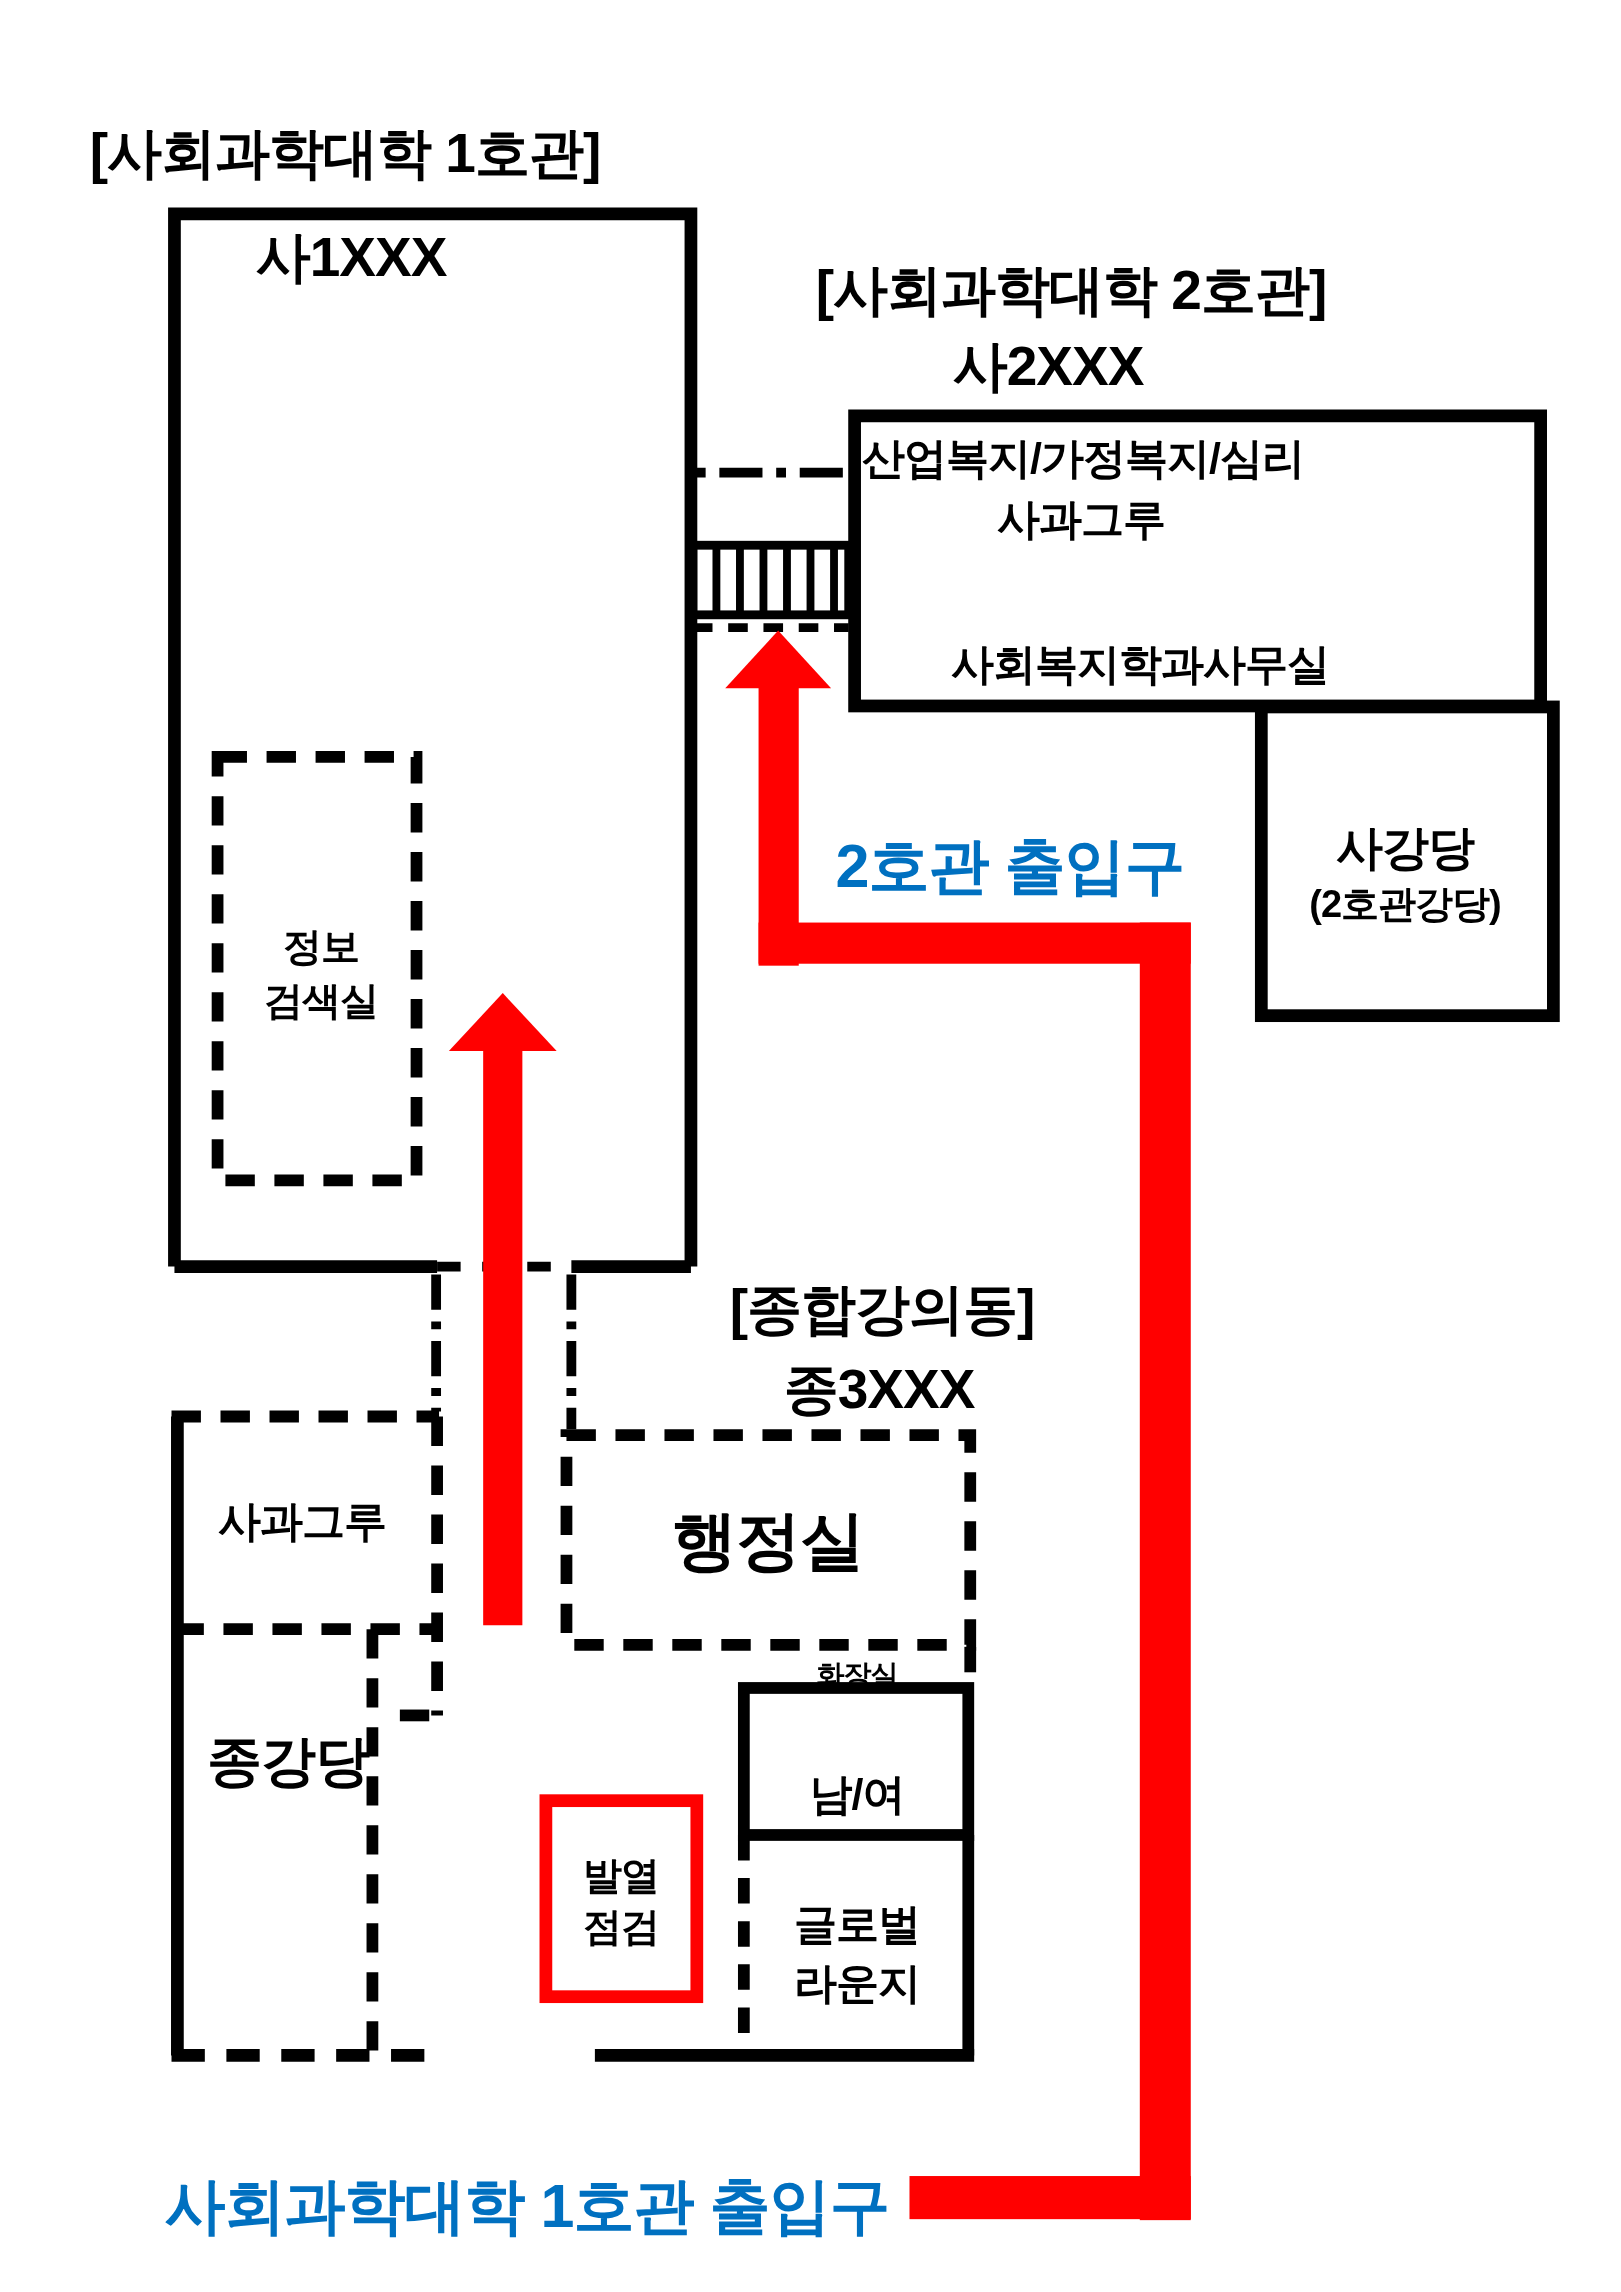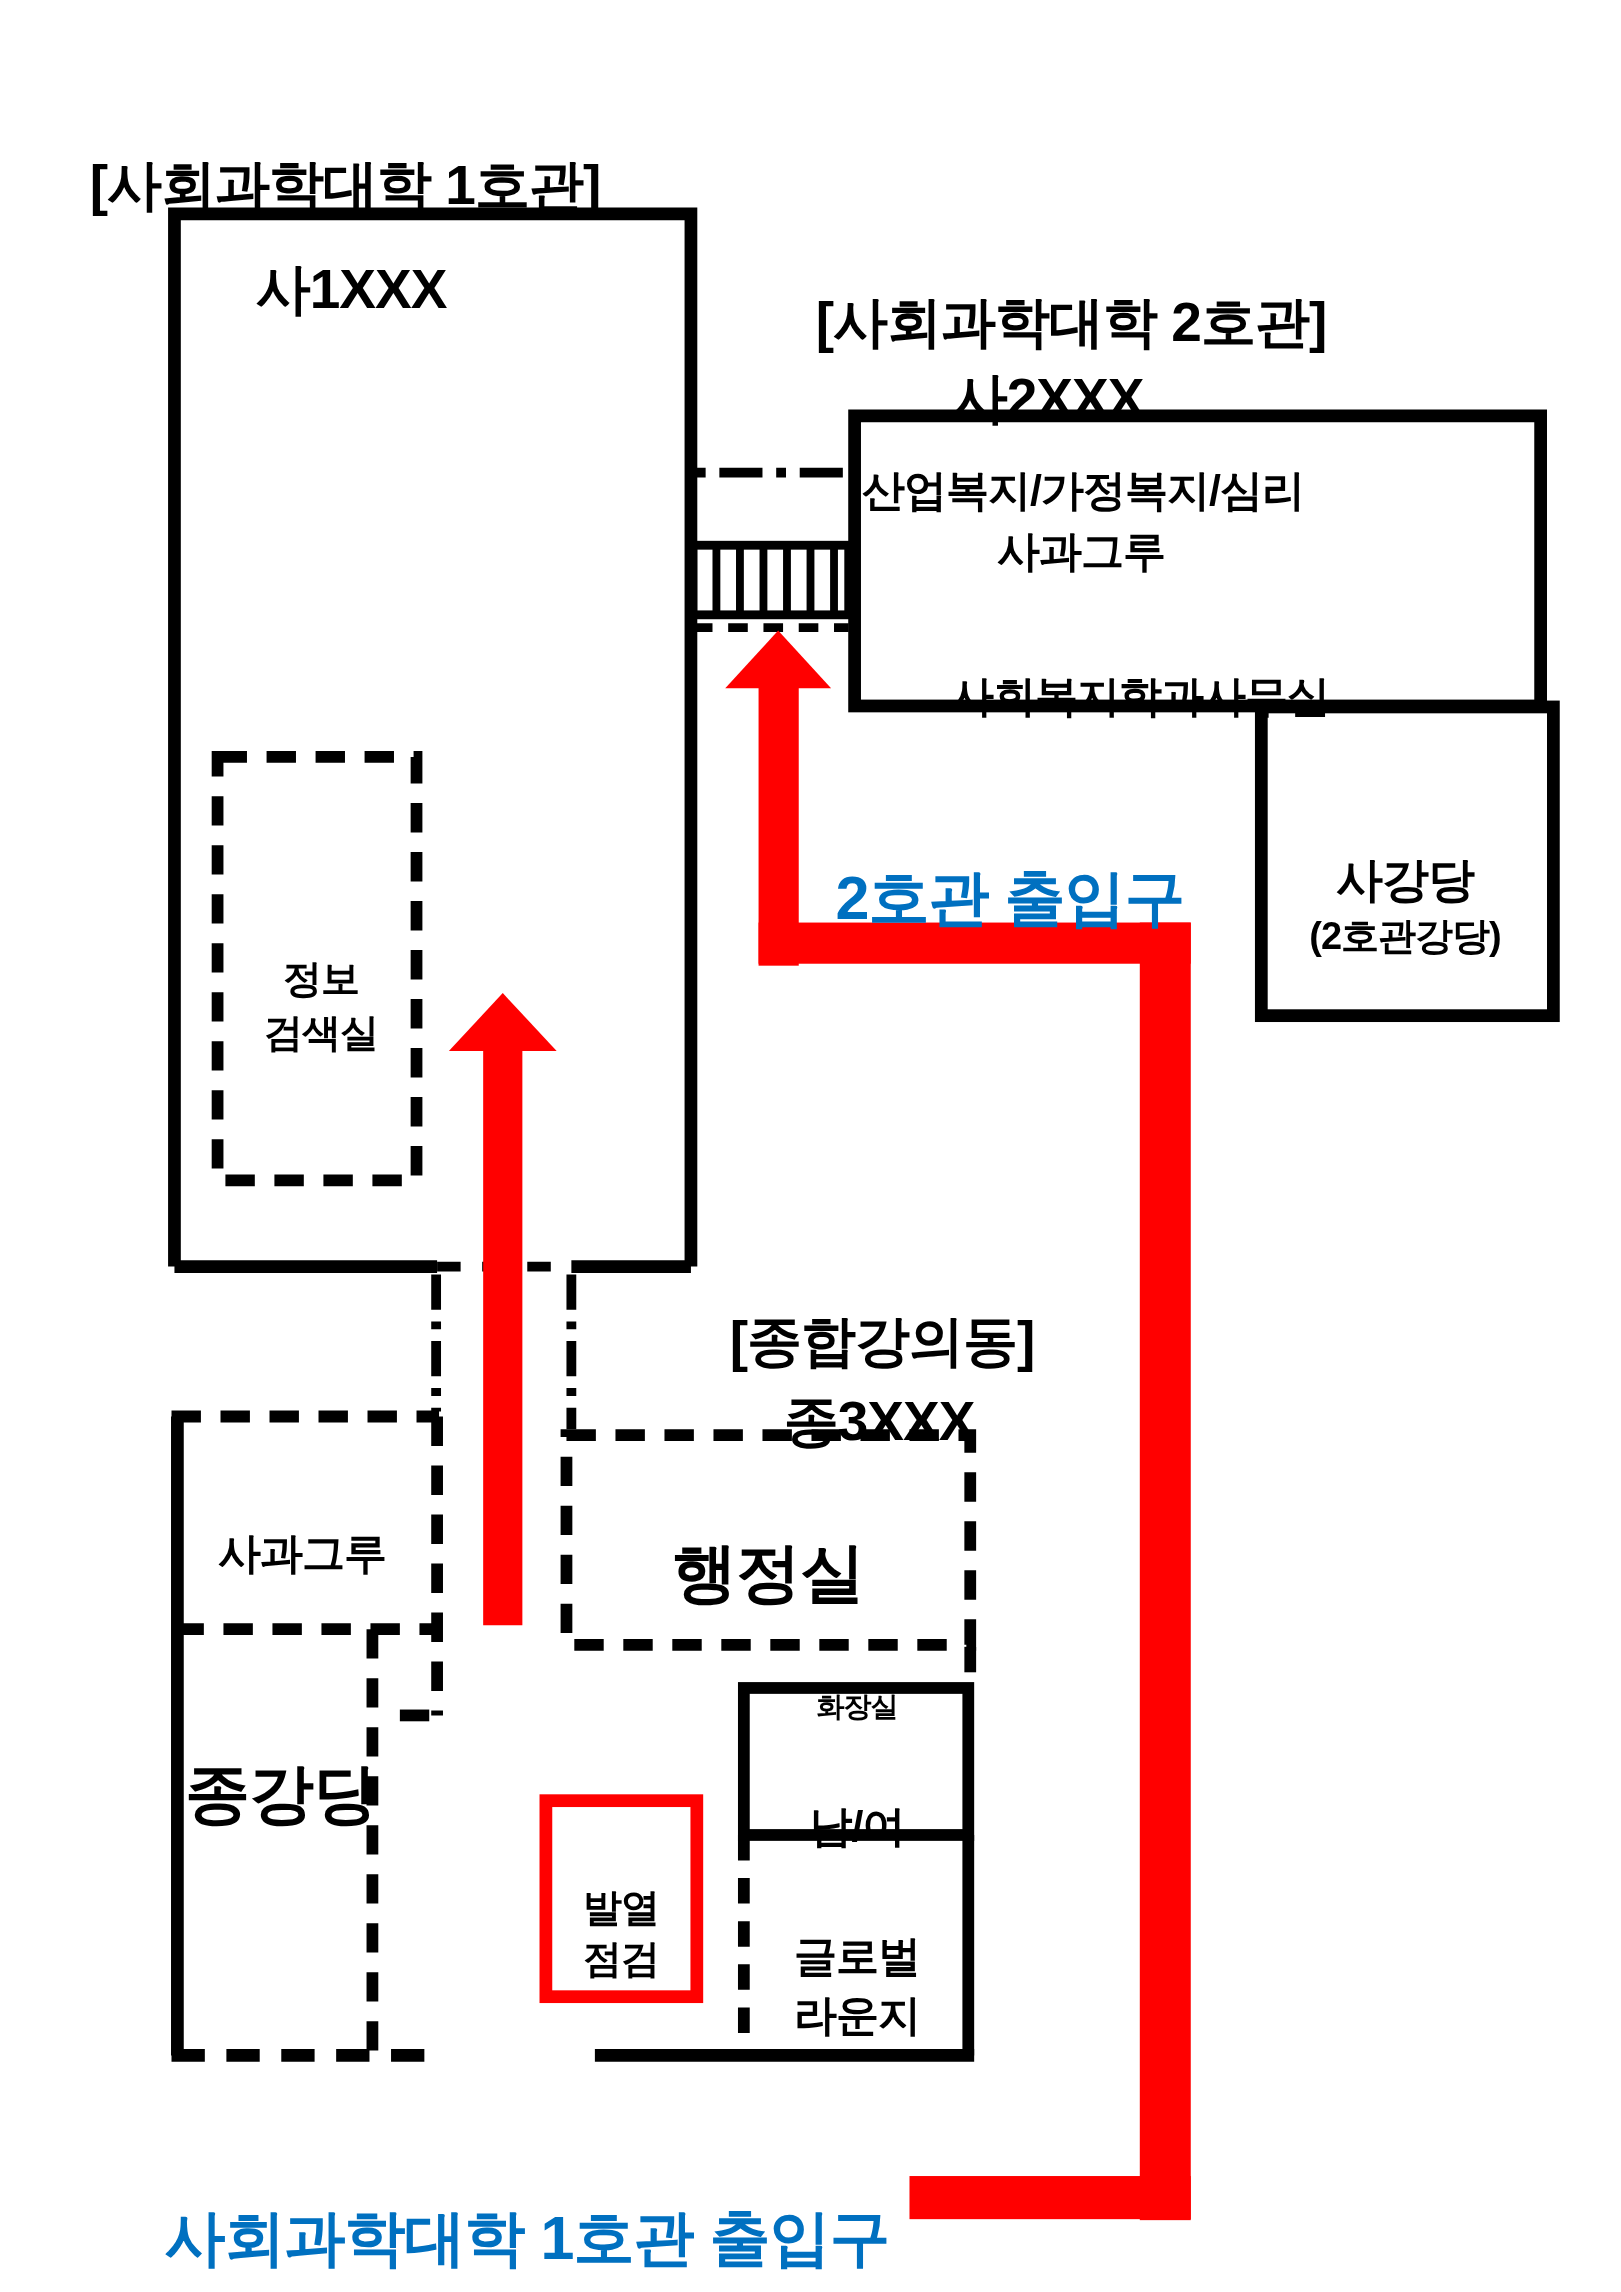--- a/index.html
+++ b/index.html
@@ -12,21 +12,20 @@
   }
   #plan-svg{position:absolute;left:0;top:0;}
   .lbl{
     position:absolute;
     transform:translate(-50%,-50%);
     font-weight:bold;
     white-space:nowrap;
     color:#000;
     line-height:1;
     letter-spacing:-1px;
-    margin-top:32px;
   }
   .blue{color:var(--accent-blue,#0070C0);}
 </style>
 </head>
 <body>
 
 <div id="map">
 
   <svg id="plan-svg" width="1621" height="2293" viewBox="0 0 1654 2339">
 
@@ -110,21 +109,21 @@
   <div class="lbl" style="left:1405px;top:847px;font-size:47px">사강당</div>
   <div class="lbl" style="left:1405px;top:904px;font-size:38px">(2호관강당)</div>
 
   <div class="lbl blue" style="left:1010px;top:866px;font-size:61px">2호관 출입구</div>
 
   <div class="lbl" style="left:882px;top:1309px;font-size:55px">[종합강의동]</div>
   <div class="lbl" style="left:879px;top:1389px;font-size:55px">종3XXX</div>
 
   <div class="lbl" style="left:768px;top:1540px;font-size:65px">행정실</div>
   <div class="lbl" style="left:302px;top:1521px;font-size:43px">사과그루</div>
-  <div class="lbl" style="left:281px;top:1761px;font-size:65px">종강당</div>
+  <div class="lbl" style="left:288px;top:1761px;font-size:55px">종강당</div>
 
   <div class="lbl" style="left:857px;top:1675px;font-size:28px">화장실</div>
   <div class="lbl" style="left:857px;top:1794px;font-size:43px">남/여</div>
 
   <div class="lbl" style="left:857px;top:1924px;font-size:43px">글로벌</div>
   <div class="lbl" style="left:857px;top:1983px;font-size:43px">라운지</div>
 
   <div class="lbl" style="left:621px;top:1875px;font-size:39px">발열</div>
   <div class="lbl" style="left:621px;top:1926px;font-size:39px">점검</div>
 

